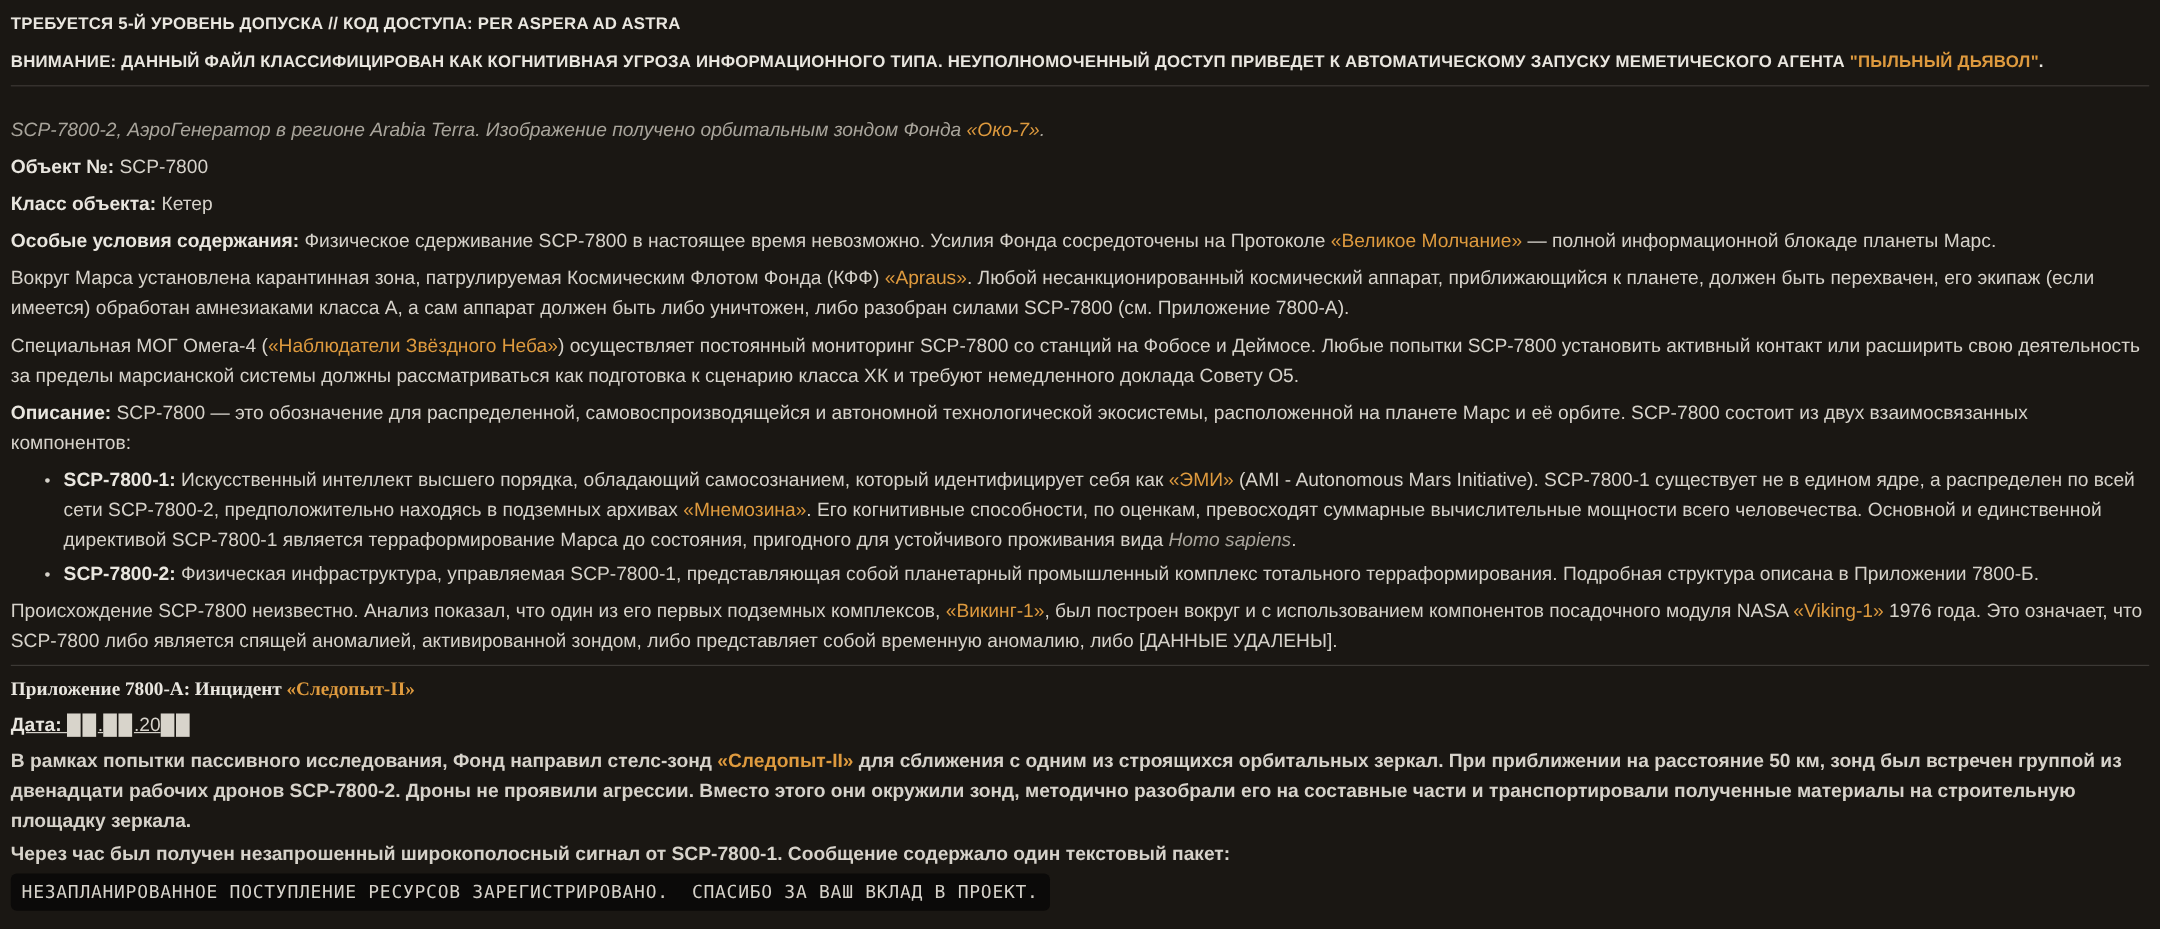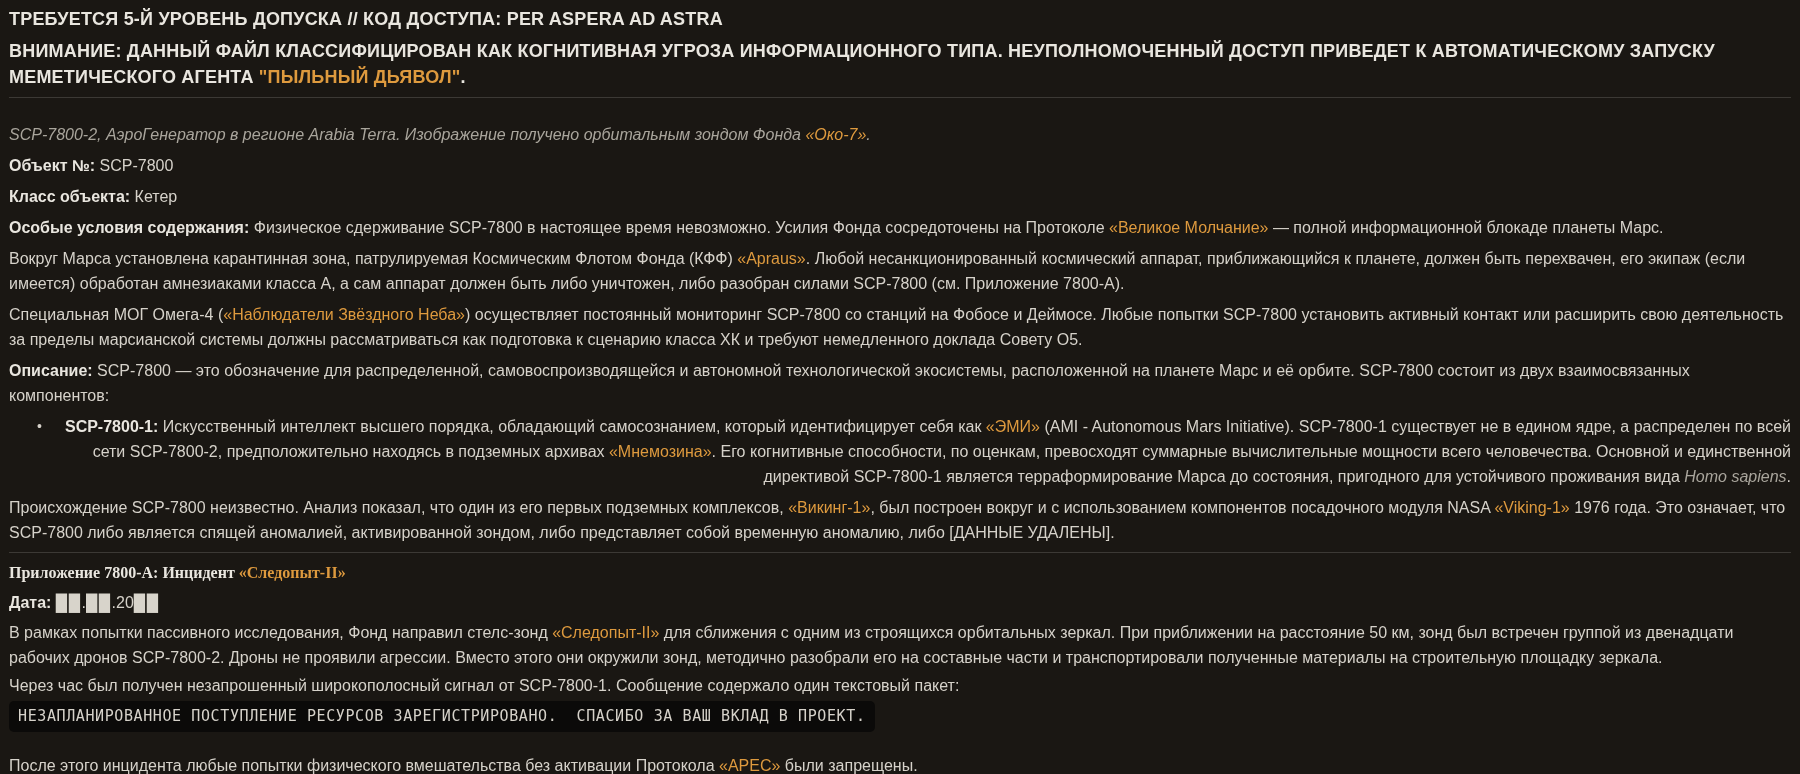--- a/index.html
+++ b/index.html
@@ -10,41 +10,42 @@
   *{box-sizing:border-box;}
   html,body{margin:0;padding:0;}
   body{
     width:1800px;height:774px;overflow:hidden;
     background:var(--background);color:var(--text);
     font-family:"Liberation Sans","DejaVu Sans",sans-serif;
     font-size:16px;line-height:25px;
   }
   .article{padding:6px 9px 0 9px;}
   .blk{margin:0 0 6px 0;}
-  .warn{font-weight:700;font-size:18px;line-height:26px;color:var(--strong);letter-spacing:.2px;}
+  .warn{font-weight:700;font-size:14px;line-height:26px;color:var(--strong);letter-spacing:.2px;}
   .caption{font-style:italic;color:var(--muted);margin-top:24px;}
-  .tight{margin-bottom:3px;}
+  .tight{margin-bottom:3px;font-weight:bold;}
   .divider{border:0;border-top:1px solid var(--divider);margin:7px 0;height:0;}
   ul.list{margin:0 0 6px 0;padding:0 0 0 44px;list-style:none;}
-  ul.list li{position:relative;margin:0 0 3px 0;text-align:right;}
+  ul.list li{position:relative;margin:0 0 3px 0;}
   ul.list li::before{content:"•";position:absolute;left:-16px;top:0;color:var(--text);font-size:14px;}
   .monobox{
     display:inline-block;background:var(--mono_bg);color:var(--mono_text);
     font-family:"DejaVu Sans Mono","Liberation Mono",monospace;
     font-size:15px;line-height:25px;letter-spacing:.6px;white-space:pre;
     padding:3px 9px;border-radius:5px;margin-bottom:21px;
   }
   .sg-normal{color:var(--text);}
   .sg-bold{font-weight:700;color:var(--strong);}
   .sg-link{color:var(--link);cursor:pointer;}
   .sg-boldlink{font-weight:700;color:var(--link);cursor:pointer;}
   .sg-italic{font-style:italic;color:var(--muted);}
   .sg-italiclink{font-style:italic;color:var(--link);cursor:pointer;}
   .sg-redact{color:var(--redact);letter-spacing:1.5px;}
   .heading{margin-bottom:5px;font-family:Liberation Serif, serif;}
-  .date-line{margin-bottom:5px;}
+  .date-line{margin-bottom:5px;text-decoration:underline;}
 </style>
 </head>
 <body>
 
 <div class="article"><div class="blk warn"><span class="sg-bold">ТРЕБУЕТСЯ 5-Й УРОВЕНЬ ДОПУСКА // КОД ДОСТУПА: PER ASPERA AD ASTRA</span></div><div class="blk warn"><span class="sg-bold">ВНИМАНИЕ: ДАННЫЙ ФАЙЛ КЛАССИФИЦИРОВАН КАК КОГНИТИВНАЯ УГРОЗА ИНФОРМАЦИОННОГО ТИПА. НЕУПОЛНОМОЧЕННЫЙ ДОСТУП ПРИВЕДЕТ К АВТОМАТИЧЕСКОМУ ЗАПУСКУ МЕМЕТИЧЕСКОГО АГЕНТА </span><span class="sg-boldlink">"ПЫЛЬНЫЙ ДЬЯВОЛ"</span><span class="sg-bold">.</span></div><div class="divider"></div><div class="blk caption"><span class="sg-italic">SCP-7800-2, АэроГенератор в регионе Arabia Terra. Изображение получено орбитальным зондом Фонда </span><span class="sg-italiclink">«Око-7»</span><span class="sg-italic">.</span></div><div class="blk"><span class="sg-bold">Объект №:</span><span class="sg-normal"> SCP-7800</span></div><div class="blk"><span class="sg-bold">Класс объекта:</span><span class="sg-normal"> Кетер</span></div><div class="blk"><span class="sg-bold">Особые условия содержания:</span><span class="sg-normal"> Физическое сдерживание SCP-7800 в настоящее время невозможно. Усилия Фонда сосредоточены на Протоколе </span><span class="sg-link">«Великое Молчание»</span><span class="sg-normal"> — полной информационной блокаде планеты Марс.</span></div><div class="blk"><span class="sg-normal">Вокруг Марса установлена карантинная зона, патрулируемая Космическим Флотом Фонда (КФФ) </span><span class="sg-link">«Apraus»</span><span class="sg-normal">. Любой несанкционированный космический аппарат, приближающийся к планете, должен быть перехвачен, его экипаж (если имеется) обработан амнезиаками класса А, а сам аппарат должен быть либо уничтожен, либо разобран силами SCP-7800 (см. Приложение 7800-А).</span></div><div class="blk"><span class="sg-normal">Специальная МОГ Омега-4 (</span><span class="sg-link">«Наблюдатели Звёздного Неба»</span><span class="sg-normal">) осуществляет постоянный мониторинг SCP-7800 со станций на Фобосе и Деймосе. Любые попытки SCP-7800 установить активный контакт или расширить свою деятельность за пределы марсианской системы должны рассматриваться как подготовка к сценарию класса ХК и требуют немедленного доклада Совету О5.</span></div><div class="blk"><span class="sg-bold">Описание:</span><span class="sg-normal"> SCP-7800 — это обозначение для распределенной, самовоспроизводящейся и автономной технологической экосистемы, расположенной на планете Марс и её орбите. SCP-7800 состоит из двух взаимосвязанных компонентов:</span></div><ul class="blk list">
       <li><span class="sg-bold">SCP-7800-1:</span><span class="sg-normal"> Искусственный интеллект высшего порядка, обладающий самосознанием, который идентифицирует себя как </span><span class="sg-link">«ЭМИ»</span><span class="sg-normal"> (AMI - Autonomous Mars Initiative). SCP-7800-1 существует не в едином ядре, а распределен по всей сети SCP-7800-2, предположительно находясь в подземных архивах </span><span class="sg-link">«Мнемозина»</span><span class="sg-normal">. Его когнитивные способности, по оценкам, превосходят суммарные вычислительные мощности всего человечества. Основной и единственной директивой SCP-7800-1 является терраформирование Марса до состояния, пригодного для устойчивого проживания вида </span><span class="sg-italic">Homo sapiens</span><span class="sg-normal">.</span></li>
+      <li><span class="sg-bold">SCP-7800-2:</span><span class="sg-normal"> Физическая инфраструктура, управляемая SCP-7800-1, представляющая собой планетарный промышленный комплекс тотального терраформирования. Подробная структура описана в Приложении 7800-Б.</span></li>
     </ul><div class="blk"><span class="sg-normal">Происхождение SCP-7800 неизвестно. Анализ показал, что один из его первых подземных комплексов, </span><span class="sg-link">«Викинг-1»</span><span class="sg-normal">, был построен вокруг и с использованием компонентов посадочного модуля NASA </span><span class="sg-link">«Viking-1»</span><span class="sg-normal"> 1976 года. Это означает, что SCP-7800 либо является спящей аномалией, активированной зондом, либо представляет собой временную аномалию, либо [ДАННЫЕ УДАЛЕНЫ].</span></div><div class="divider"></div><div class="blk heading"><span class="sg-bold">Приложение 7800-А: Инцидент </span><span class="sg-boldlink">«Следопыт-II»</span></div><div class="blk date-line"><span class="sg-bold">Дата: </span><span class="sg-redact">██</span><span class="sg-normal">.</span><span class="sg-redact">██</span><span class="sg-normal">.20</span><span class="sg-redact">██</span></div><div class="blk tight"><span class="sg-normal">В рамках попытки пассивного исследования, Фонд направил стелс-зонд </span><span class="sg-link">«Следопыт-II»</span><span class="sg-normal"> для сближения с одним из строящихся орбитальных зеркал. При приближении на расстояние 50 км, зонд был встречен группой из двенадцати рабочих дронов SCP-7800-2. Дроны не проявили агрессии. Вместо этого они окружили зонд, методично разобрали его на составные части и транспортировали полученные материалы на строительную площадку зеркала.</span></div><div class="blk tight"><span class="sg-normal">Через час был получен незапрошенный широкополосный сигнал от SCP-7800-1. Сообщение содержало один текстовый пакет:</span></div><div class="blk monobox"><span class="sg-normal">НЕЗАПЛАНИРОВАННОЕ ПОСТУПЛЕНИЕ РЕСУРСОВ ЗАРЕГИСТРИРОВАНО.  СПАСИБО ЗА ВАШ ВКЛАД В ПРОЕКТ.</span></div><div class="blk tight"><span class="sg-normal">После этого инцидента любые попытки физического вмешательства без активации Протокола </span><span class="sg-link">«АРЕС»</span><span class="sg-normal"> были запрещены.</span></div></div>
 
 </body></html>

